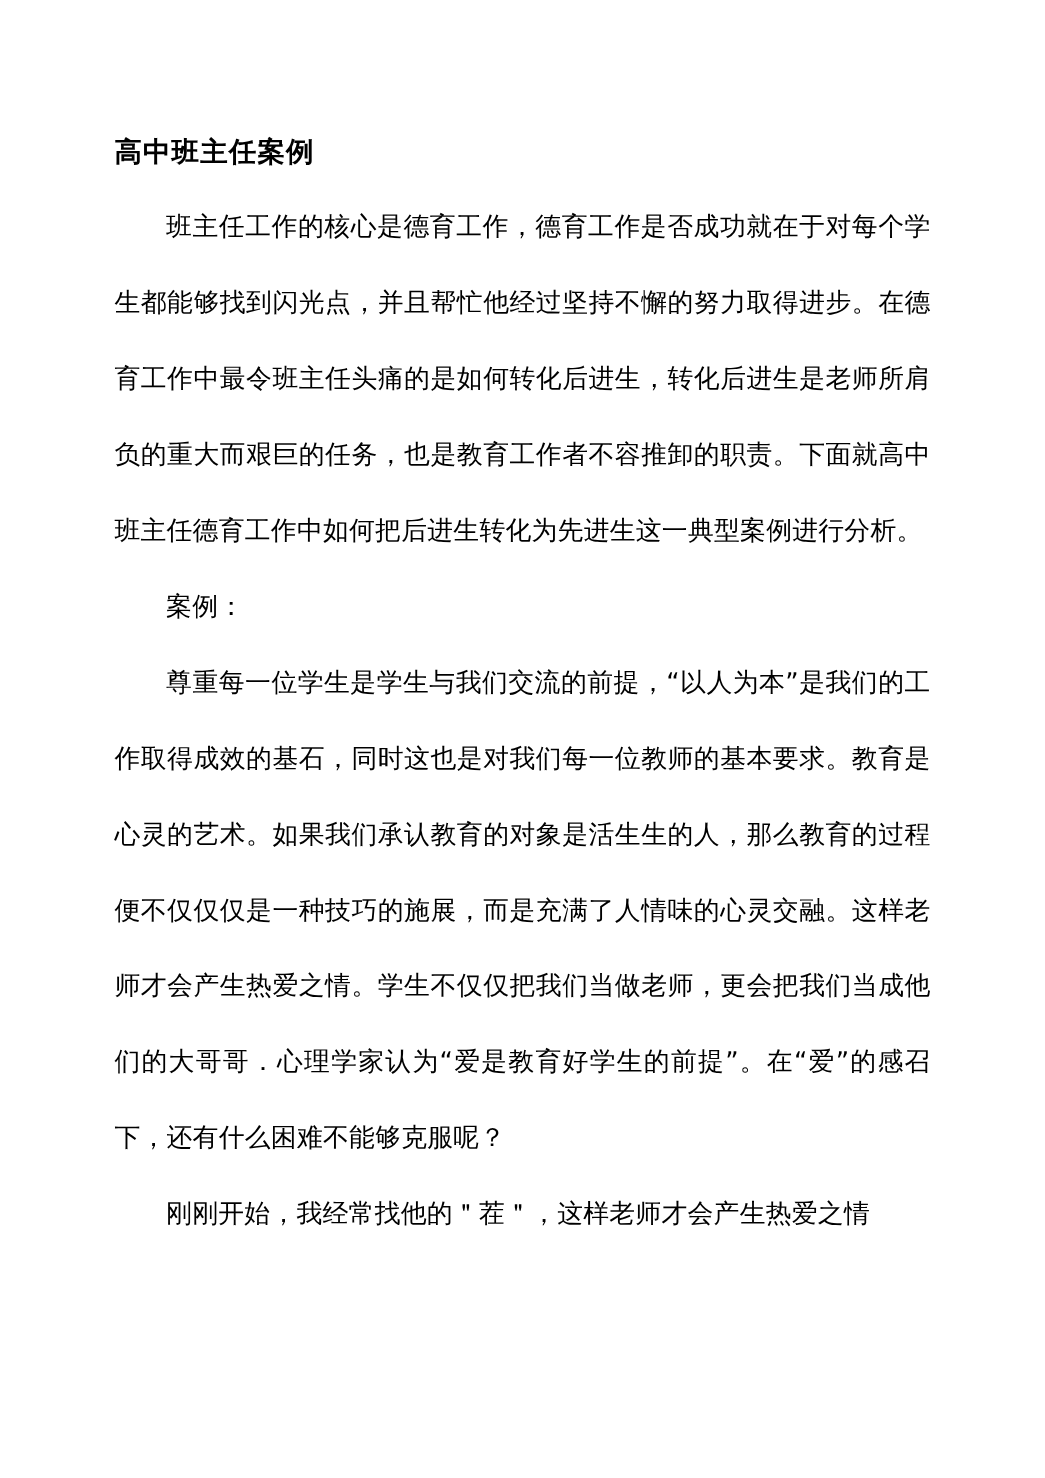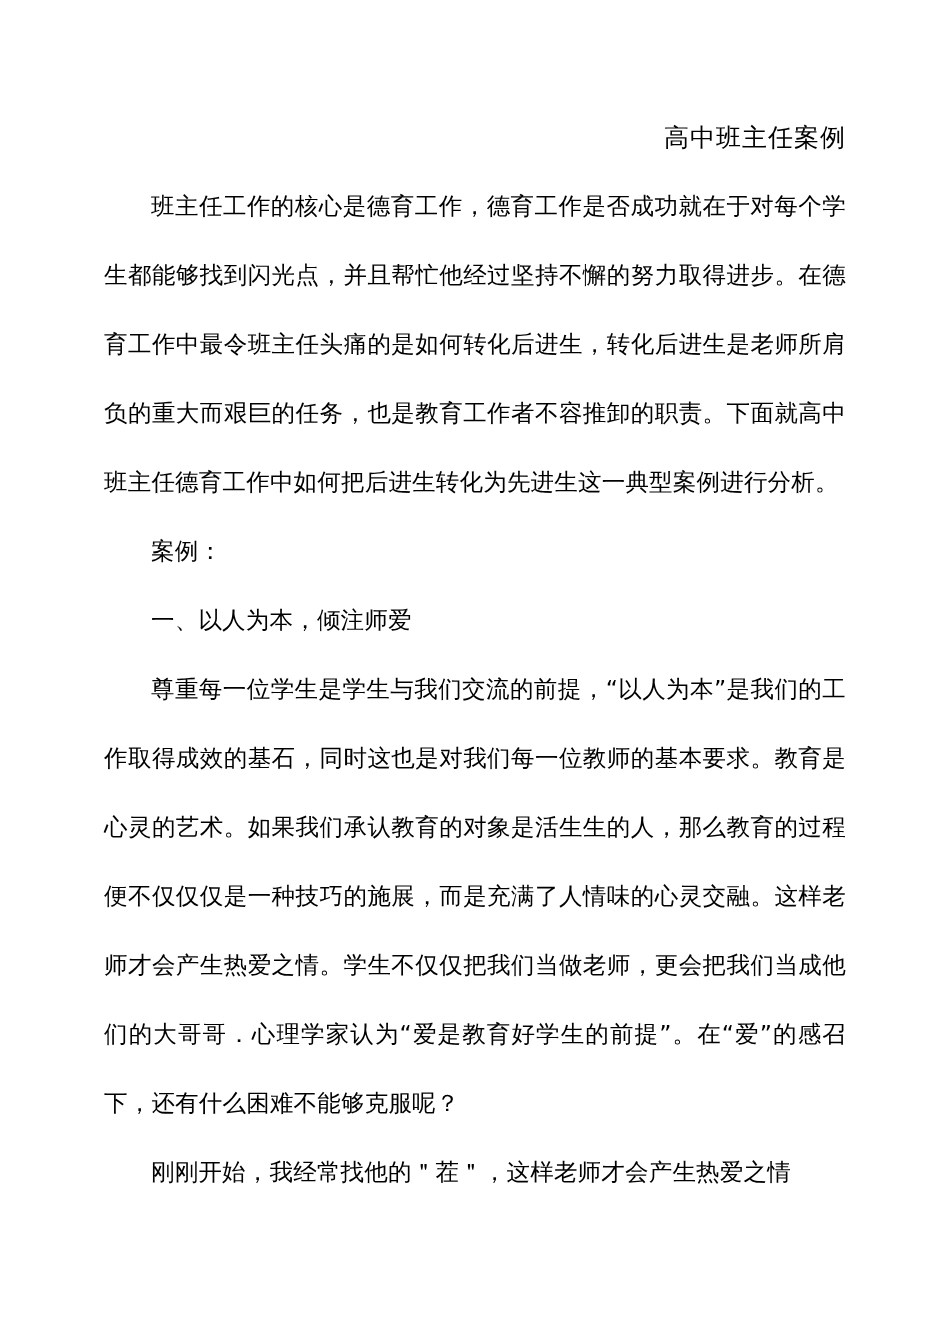--- a/index.html
+++ b/index.html
@@ -16,23 +16,23 @@
   }
   .page {
     position: relative;
     width: 950px;
     height: 1344px;
     background: #ffffff;
     box-sizing: border-box;
     padding: 118px 104px 0 104px;
   }
   .doc-title {
-    text-align: right;
+    text-align: left;
     font-size: 25px;
-    font-weight: normal;
+    font-weight: bold;
     line-height: 1.6;
     letter-spacing: 1px;
     margin: 0 0 14px 0;
   }
   .para {
     font-size: 23.5px;
     line-height: 69px;
     text-align: justify;
     text-justify: inter-ideograph;
     margin: 0;
@@ -43,16 +43,15 @@
   }
 </style>
 </head>
 <body>
 
 <div class="page">
   <h1 class="doc-title">高中班主任案例</h1>
 
   <p class="para indent">班主任工作的核心是德育工作，德育工作是否成功就在于对每个学生都能够找到闪光点，并且帮忙他经过坚持不懈的努力取得进步。在德育工作中最令班主任头痛的是如何转化后进生，转化后进生是老师所肩负的重大而艰巨的任务，也是教育工作者不容推卸的职责。下面就高中班主任德育工作中如何把后进生转化为先进生这一典型案例进行分析。</p>
   <p class="para indent">案例：</p>
-  <p class="para indent">一、以人为本，倾注师爱</p>
   <p class="para indent">尊重每一位学生是学生与我们交流的前提，“以人为本”是我们的工作取得成效的基石，同时这也是对我们每一位教师的基本要求。教育是心灵的艺术。如果我们承认教育的对象是活生生的人，那么教育的过程便不仅仅仅是一种技巧的施展，而是充满了人情味的心灵交融。这样老师才会产生热爱之情。学生不仅仅把我们当做老师，更会把我们当成他们的大哥哥．心理学家认为“爱是教育好学生的前提”。在“爱”的感召下，还有什么困难不能够克服呢？</p>
   <p class="para indent">刚刚开始，我经常找他的＂茬＂，这样老师才会产生热爱之情</p>
 </div>
 
 </body></html>

